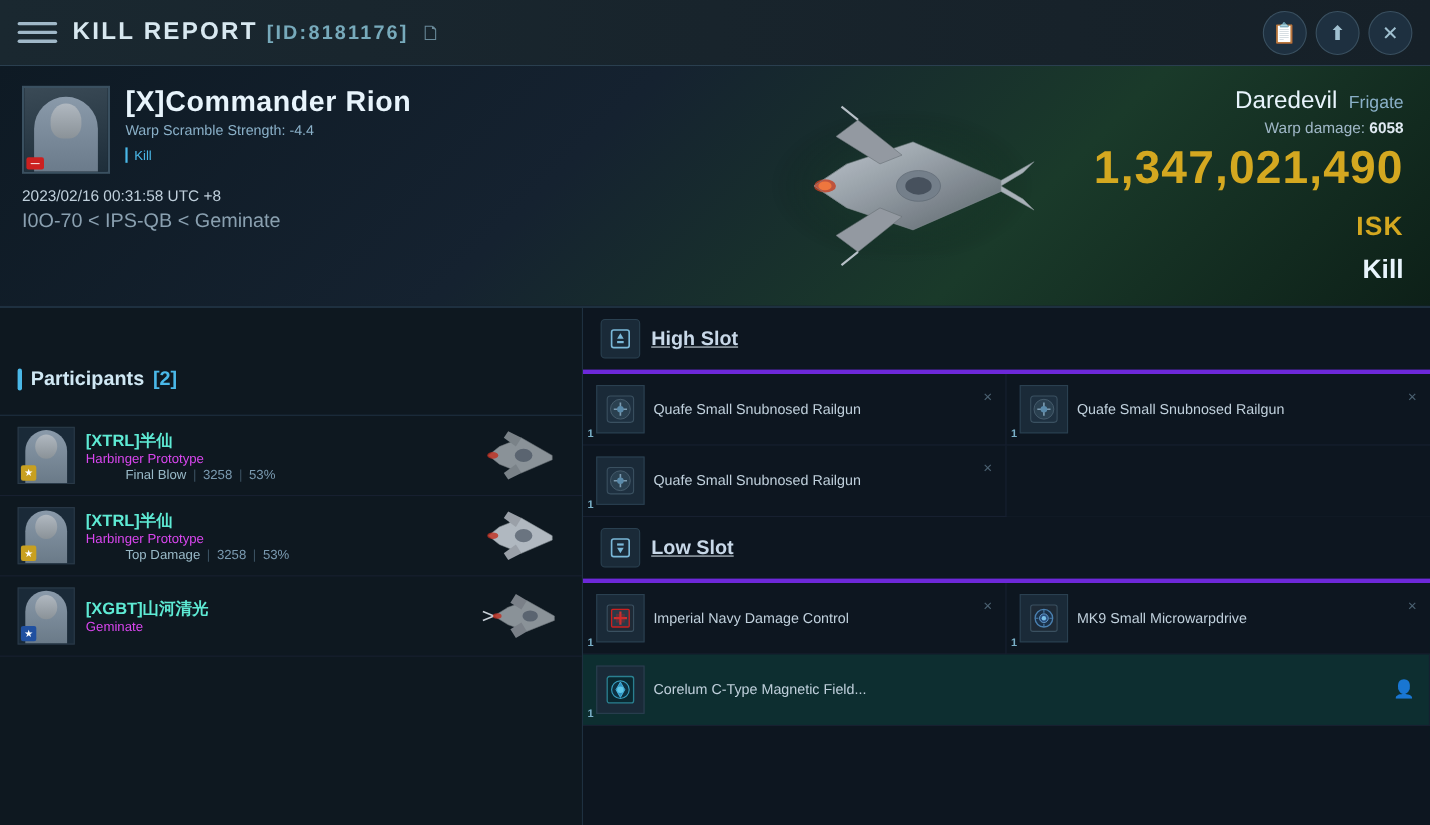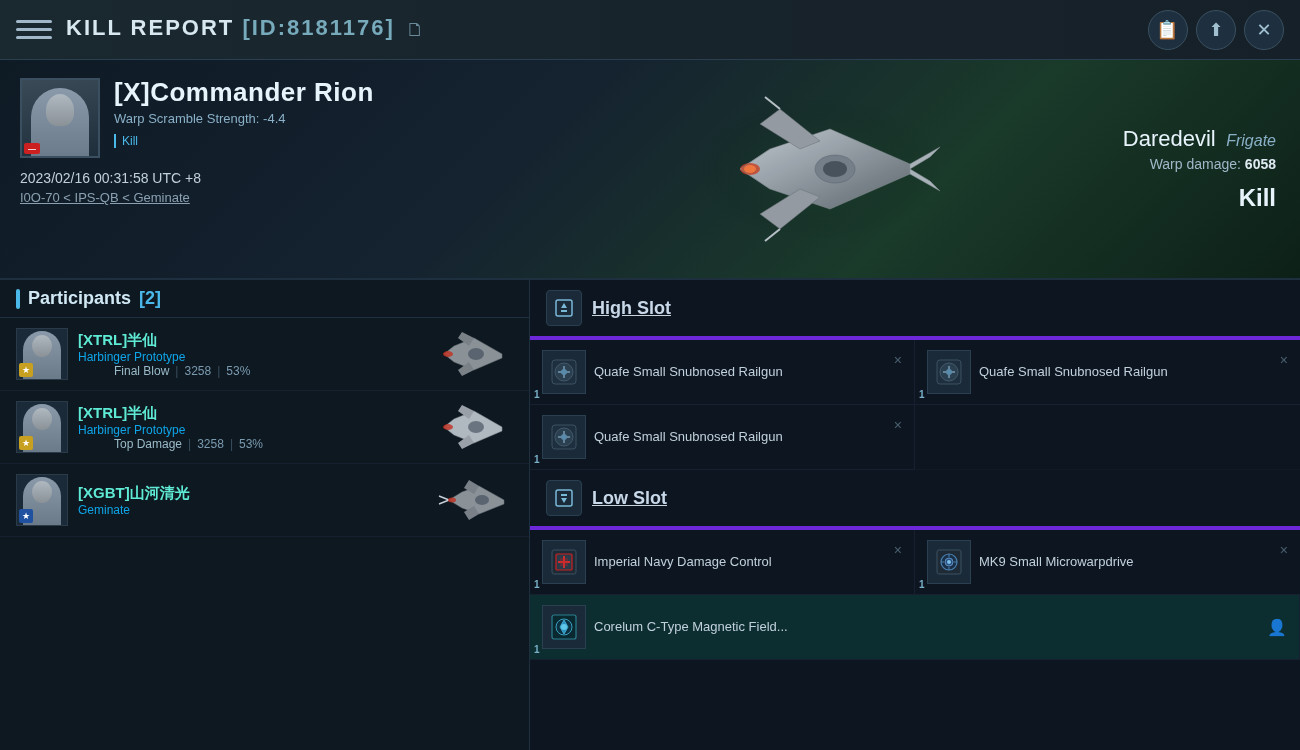--- a/index.html
+++ b/index.html
@@ -26,21 +26,21 @@
       display: flex; flex-direction: column; justify-content: center; gap: 5px;
       cursor: pointer; margin-right: 14px;
     }
     .hamburger-icon span {
       display: block; height: 3px; background: #a0b8c8; border-radius: 2px;
     }
     .top-bar-title {
       font-size: 22px; font-weight: 700; letter-spacing: 2px;
       color: #d8e8f0; text-transform: uppercase; flex: 1;
     }
-    .top-bar-title span.bracket { color: #7ab; font-size: 22px; }
+    .top-bar-title span.bracket { color: #7ab; font-size: 18px; }
     .top-bar-icons { display: flex; gap: 8px; }
     .top-icon-btn {
       width: 40px; height: 40px; border-radius: 50%;
       background: #1e3040; border: 1px solid #3a5060;
       display: flex; align-items: center; justify-content: center;
       cursor: pointer; color: #a0c0d0; font-size: 18px;
     }
 
     
     .header-card {
@@ -109,35 +109,35 @@
       color: #4ab8e8; font-size: 12px; margin-top: 8px;
       border-left: 2px solid #4ab8e8; padding-left: 6px;
     }
     .header-meta {
       margin-top: 12px;
     }
     .meta-timestamp {
       font-size: 14px; color: #c0d0dc; margin-bottom: 4px;
     }
     .meta-location {
-      font-size: 13px; color: #8aa0b0; text-decoration: underline;
+      font-size: 18px; color: #8aa0b0;
     }
     .header-right {
       position: absolute; right: 0; top: 0; bottom: 0;
       width: 300px;
       display: flex; flex-direction: column; align-items: flex-end;
       justify-content: center;
       padding: 20px 24px;
       z-index: 2;
     }
     .ship-name-line {
       text-align: right; margin-bottom: 4px;
     }
     .ship-name { font-size: 22px; font-weight: 400; color: #e8f4fc; }
-    .ship-type { font-size: 16px; color: #8ab0c8; margin-left: 6px; font-style: italic; }
+    .ship-type { font-size: 16px; color: #8ab0c8; margin-left: 6px; }
     .damage-line {
       font-size: 14px; color: #a0b8c8; margin-bottom: 4px; text-align: right;
     }
     .damage-val { color: #e0eaf2; font-weight: 600; }
     .isk-value {
       font-size: 42px; font-weight: 700;
       color: #d4a820; letter-spacing: 1px; text-align: right;
     }
     .isk-label { font-size: 24px; color: #d4a820; margin-left: 8px; }
     .kill-label {
@@ -151,23 +151,23 @@
     }
 
     
     .left-panel {
       width: 530px;
       background: #0e1820;
       border-right: 1px solid #1e3040;
       overflow-y: auto;
     }
     .participants-header {
-      padding: 8px 16px;
+      padding: 22px 16px;
       border-bottom: 1px solid #1e3040;
-      display: flex; align-items: center; gap: 8px;
+      display: flex; align-items: center; gap: 8px; margin-top: 32px;
     }
     .participants-bar {
       width: 4px; height: 20px;
       background: #4ab8e8; border-radius: 2px;
     }
     .participants-title {
       font-size: 18px; font-weight: 600; color: #d0e8f4;
     }
     .participants-count {
       font-size: 18px; color: #4ab8e8; font-weight: 700;
@@ -199,21 +199,21 @@
     }
     .p-star {
       position: absolute; bottom: 2px; left: 2px;
       background: #c8a020; color: #fff; font-size: 9px;
       width: 14px; height: 14px; border-radius: 2px;
       display: flex; align-items: center; justify-content: center;
     }
     .p-star.blue { background: #2050a0; }
     .p-info { flex: 1; }
     .p-name { font-size: 15px; color: #5eead4; font-weight: 700; }
-    .p-ship { font-size: 12px; color: #0ea5e9; }
+    .p-ship { font-size: 12px; color: #d946ef; }
     .p-stats { display: flex; align-items: center; gap: 6px; font-size: 12px; color: #7a9ab0; }
     .p-stat-label { color: #9abac8; margin-left: 36px; }
     .p-divider { color: #3a5060; }
     .p-ship-img {
       width: 80px; height: 52px;
       display: flex; align-items: center; justify-content: center;
       flex-shrink: 0;
     }
 
     
@@ -376,20 +376,24 @@
   </div>
 
   <div class="header-right">
     <div class="ship-name-line">
       <span class="ship-name">Daredevil</span>
       <span class="ship-type">Frigate</span>
     </div>
     <div class="damage-line">
       <span>Warp damage:</span>
       <span class="damage-val">6058</span>
+    </div>
+    <div class="isk-value">
+      <span>1,347,021,490</span>
+      <span class="isk-label">ISK</span>
     </div>
     <div class="kill-label">Kill</div>
   </div>
 </div>
 
 <div class="main-content">
 
   <div class="left-panel">
     <div class="participants-header">
       <div class="participants-bar"></div>

